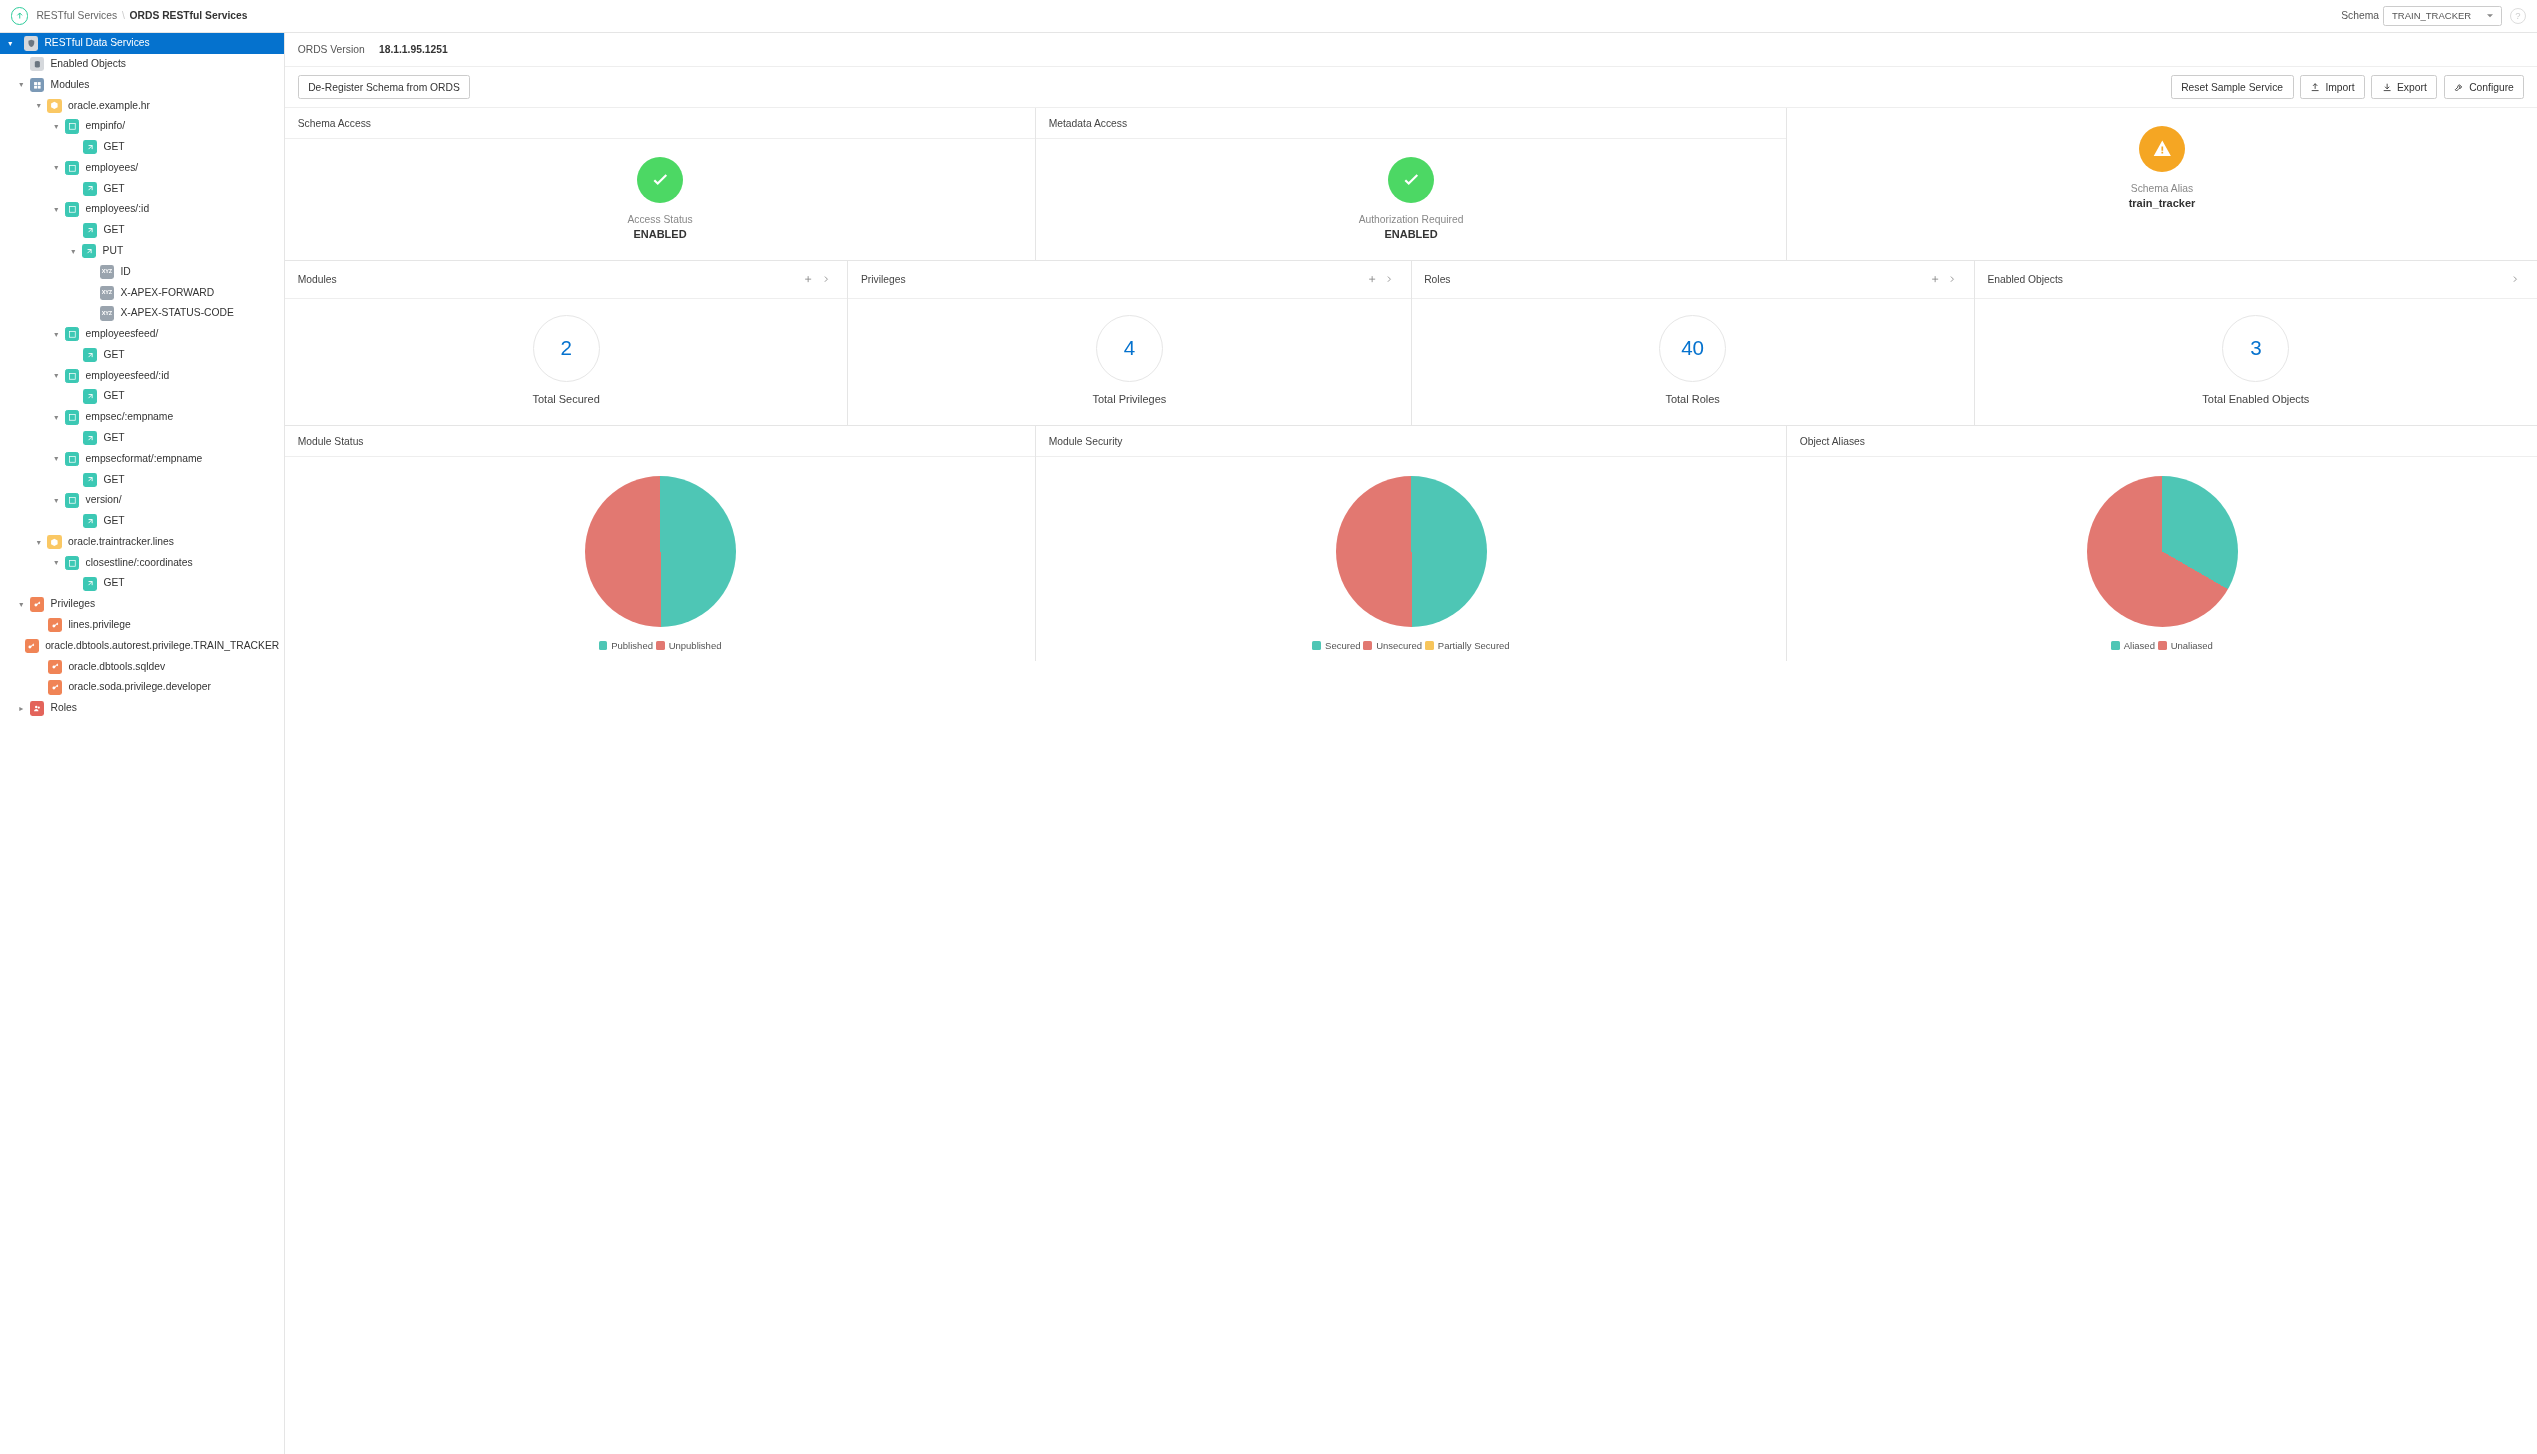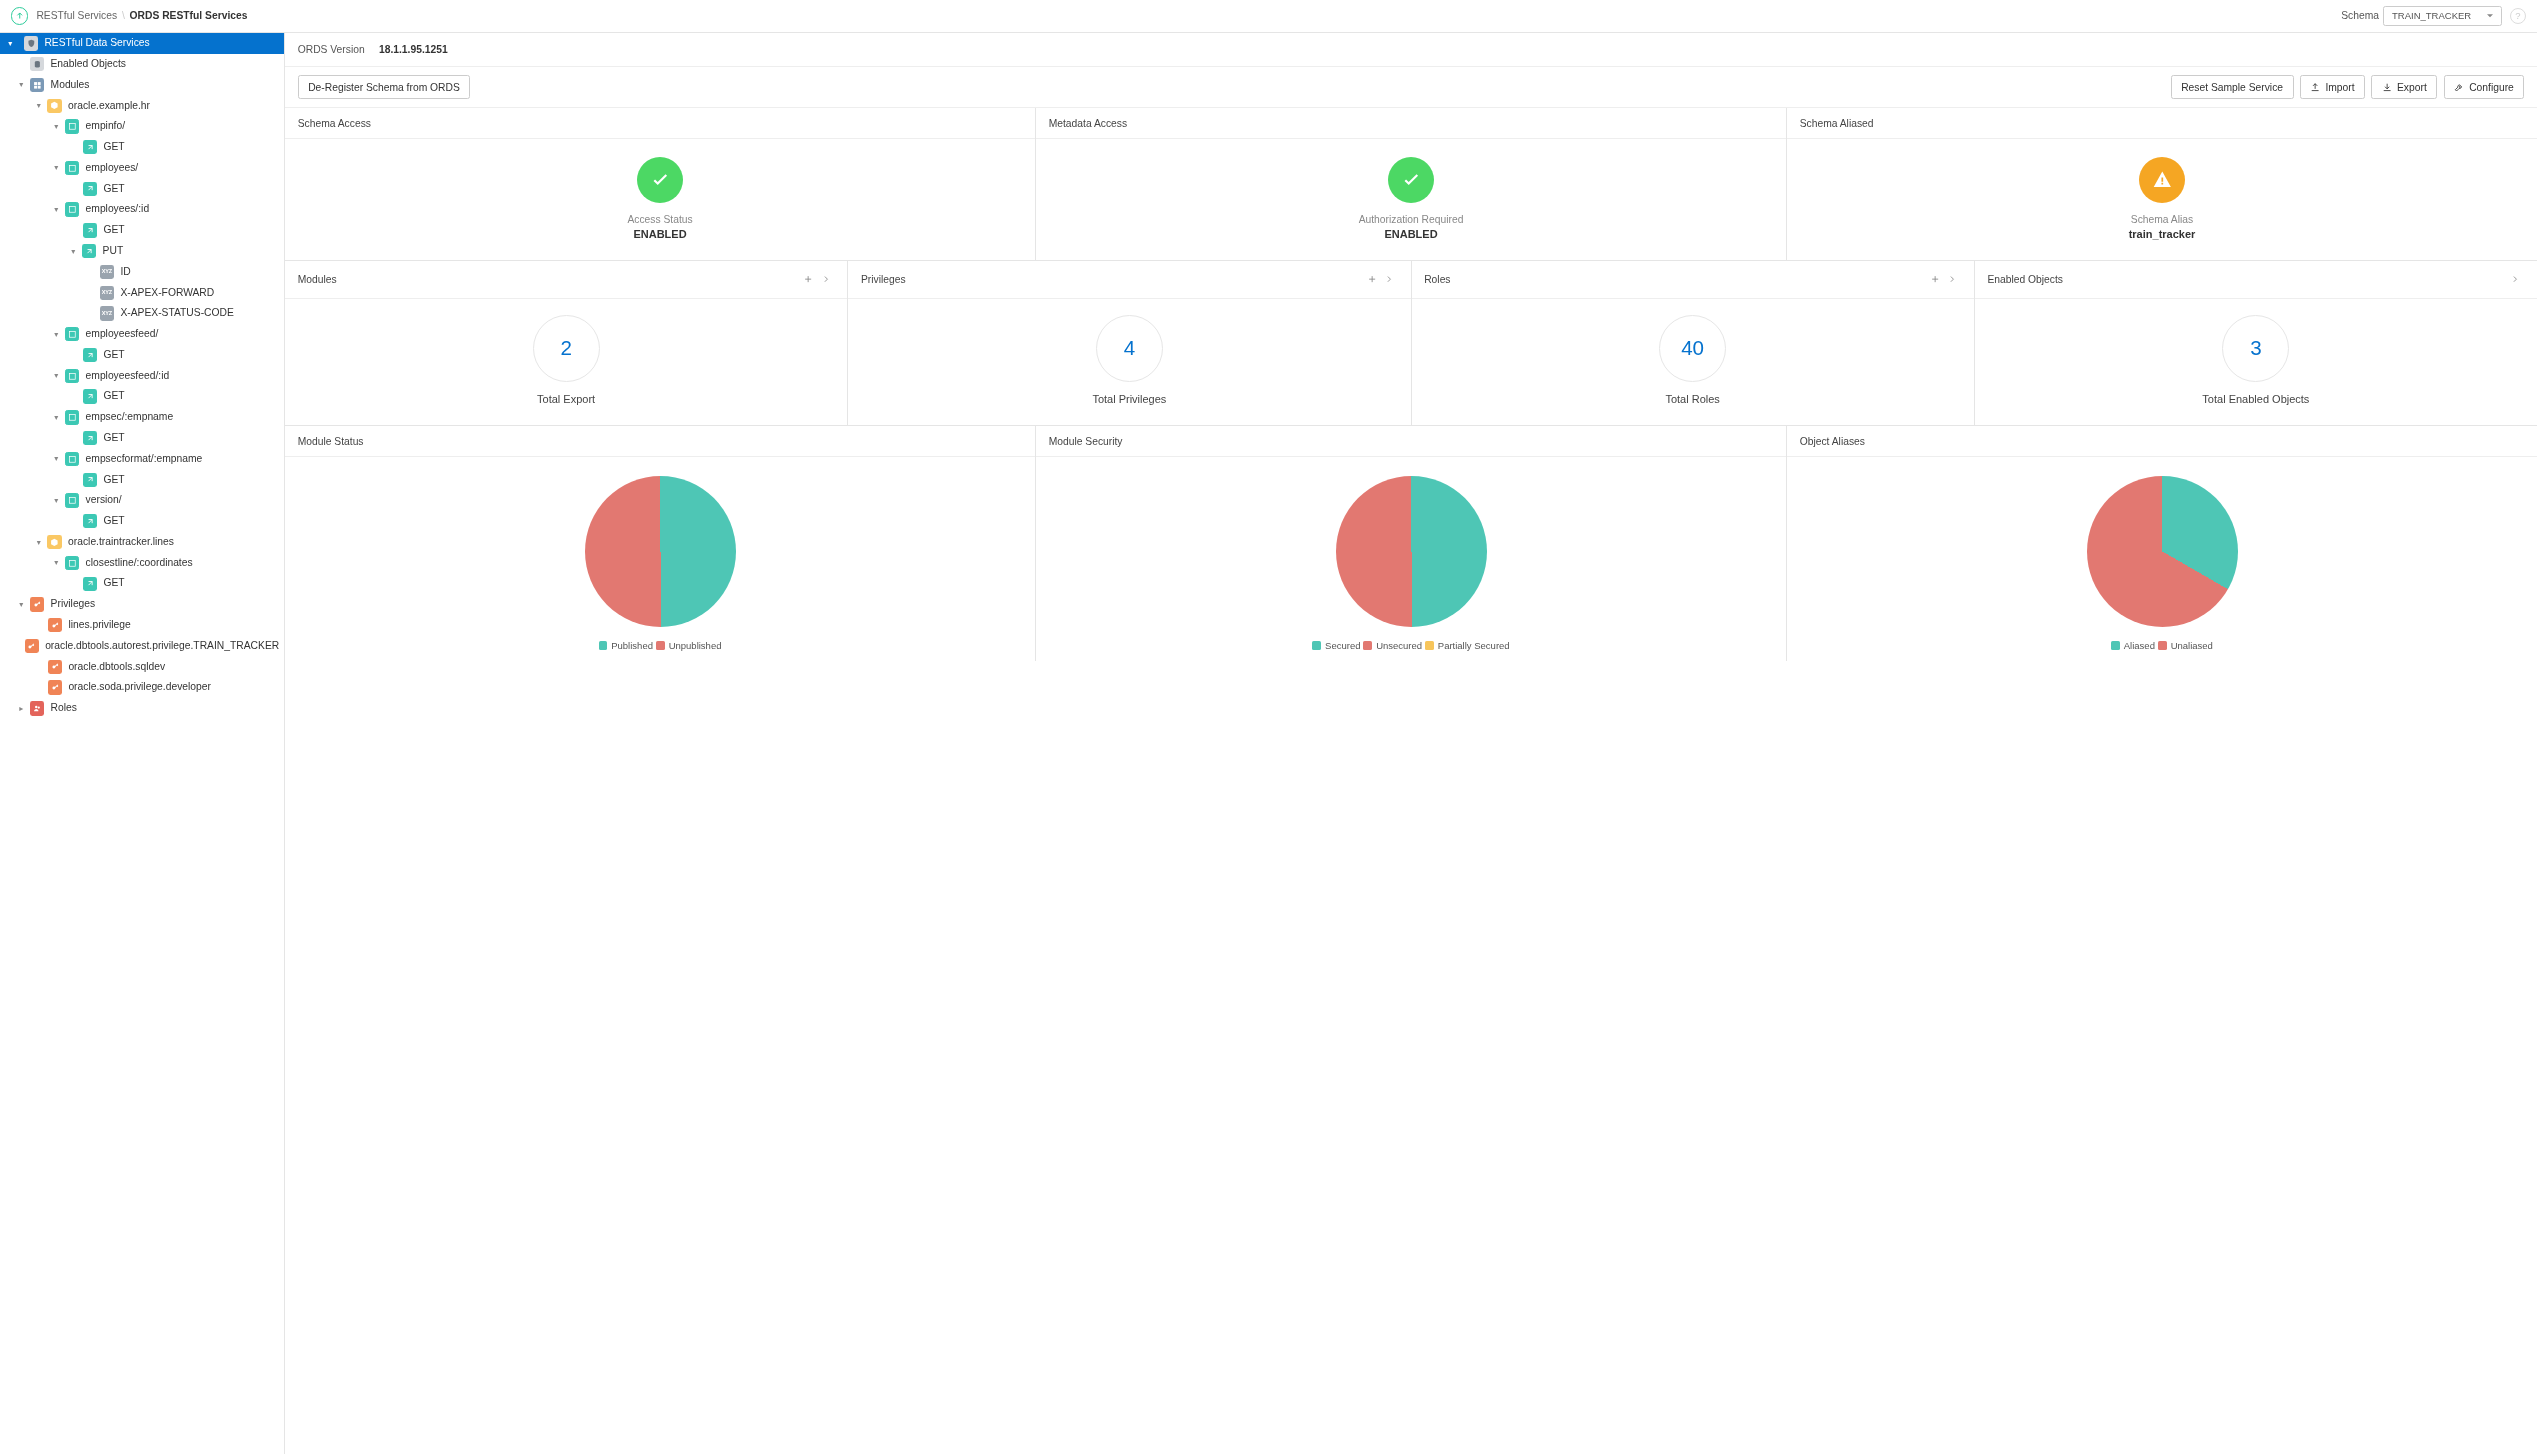--- a/index.html
+++ b/index.html
@@ -632,23 +632,20 @@
           <div class="status-circle sc-green">
               <svg viewBox="0 0 24 24" fill="none" stroke="#fff" stroke-width="2.5">
                 <path d="M5 13l4 4L19 7"></path>
               </svg>
             </div>
           <div class="status-sub">Authorization Required</div>
           <div class="status-val">ENABLED</div>
         </div>
       </div>
       <div class="status-card">
-        <div class="section-head">
-            <span>Schema Aliased</span>
-          </div>
         <div class="status-body">
           <div class="status-circle sc-orange">
               <svg viewBox="0 0 24 24" fill="#fff">
                 <path d="M12 3l10 18H2L12 3zm-1 7v5h2v-5h-2zm0 6v2h2v-2h-2z"></path>
               </svg>
             </div>
           <div class="status-sub">Schema Alias</div>
           <div class="status-val">train_tracker</div>
         </div>
       </div>
@@ -665,21 +662,21 @@
               </svg>
             </span>
           <span class="head-act">
               <svg viewBox="0 0 24 24" fill="none" stroke="currentColor" stroke-width="2">
                 <path d="M9 6l6 6-6 6"></path>
               </svg>
             </span>
         </div>
         <div class="count-body">
           <div class="count-circle">2</div>
-          <div class="count-label">Total Export</div>
+          <div class="count-label">Total Secured</div>
         </div>
       </div>
       <div class="count-card">
         <div class="section-head">
           <span>Privileges</span>
           <div class="spacer"></div>
           <span class="head-act">
               <svg viewBox="0 0 24 24" fill="none" stroke="currentColor" stroke-width="2">
                 <path d="M12 5v14M5 12h14"></path>
               </svg>

